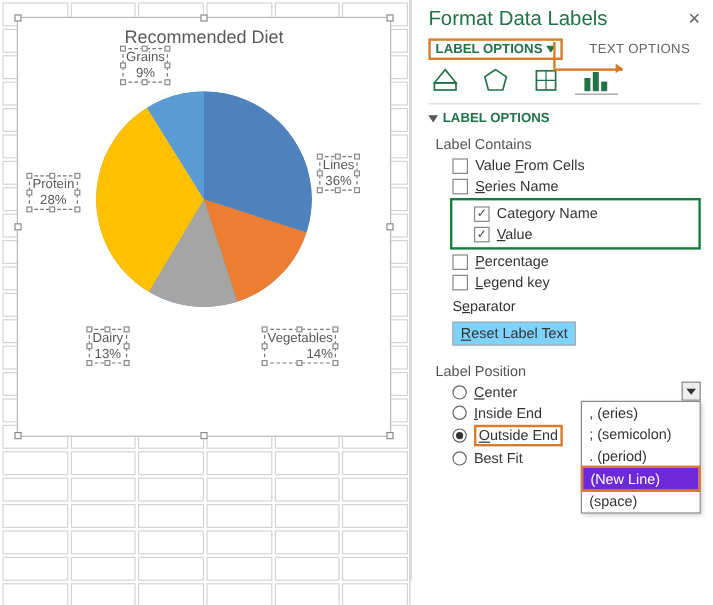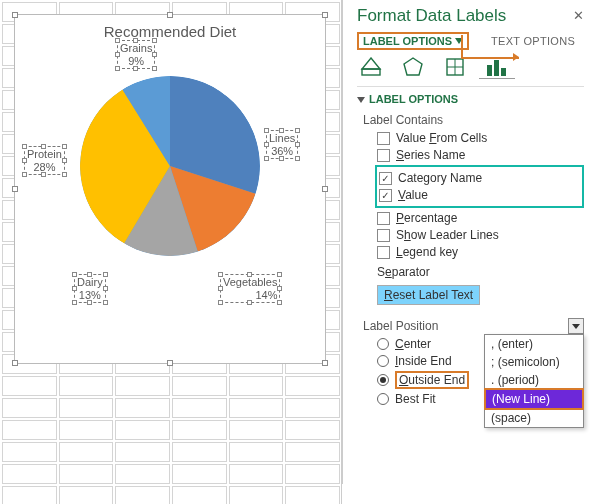--- a/index.html
+++ b/index.html
@@ -47,21 +47,21 @@
   .section-head { color:#217346; font-size:11px; font-weight:bold; cursor:pointer; }
   .tri { display:inline-block; width:0; height:0; border-left:4px solid transparent; border-right:4px solid transparent; border-top:6px solid #555; transform: rotate(0deg); margin-right:4px; vertical-align:middle;}
   .subhead { color:#555; font-size:12px; margin: 8px 0 4px 6px;}
   .opt { margin: 3px 0 3px 20px; font-size:12px; color:#333; display:flex; align-items:center; gap:6px;}
   .chk { width:13px; height:13px; border:1px solid #888; display:inline-flex; align-items:center; justify-content:center; font-size:10px; color:#444;}
   .chk.on::before { content:"✓"; }
   .radio { width:12px; height:12px; border:1px solid #666; border-radius:50%; display:inline-flex; align-items:center; justify-content:center;}
   .radio.on::before { content:""; width:6px; height:6px; background:#333; border-radius:50%;}
   .u { text-decoration: underline; }
 
-  .hl { border: 2px solid #14b8a6; padding: 1px 2px; margin: 1px 0 1px 18px;}
+  .hl { border: 2px solid #15803d; padding: 1px 18px; margin: 1px 0 1px 18px;}
   .hl .opt { margin-left: 0; }
 
   .sep-row { display:flex; align-items:center; gap:8px; margin:6px 0 4px 20px;}
   .reset-btn { border:1px solid #aaa; padding:2px 6px; font-size:12px; background:#7dd3fc; margin:2px 0 6px 20px; display:inline-block;}
 
   .dropdown { position:absolute; right:10px; top:334px; width:100px; background:#fff; border:1px solid #888; box-shadow: 2px 2px 4px rgba(0,0,0,.2); font-size:12px;}
   .dd-toggle { position:absolute; right:10px; top:318px; width:16px; height:16px; border:1px solid #888; background:#eee; display:flex; align-items:center; justify-content:center;}
   .dd-toggle::after{content:""; width:0; height:0; border-left:4px solid transparent; border-right:4px solid transparent; border-top:5px solid #333;}
   .dd-item { padding:2px 6px; }
   .dd-item.sel { background:#6d28d9; color:#fff; }
@@ -294,21 +294,21 @@
         <span>Vegetables</span><br><span>14%</span>
       </div>
       <div class="dlabel" style="left:-6px; top:198px;">
         <span class="lh dh-tl"></span><span class="lh dh-tr"></span><span class="lh dh-bl"></span><span class="lh dh-br"></span><span class="lh dh-tm"></span><span class="lh dh-bm"></span><span class="lh dh-ml"></span><span class="lh dh-mr"></span>
         <span>Dairy</span><br><span>13%</span>
       </div>
       <div class="dlabel" style="left:-56px; top:70px;">
         <span class="lh dh-tl"></span><span class="lh dh-tr"></span><span class="lh dh-bl"></span><span class="lh dh-br"></span><span class="lh dh-tm"></span><span class="lh dh-bm"></span><span class="lh dh-ml"></span><span class="lh dh-mr"></span>
         <span>Protein</span><br><span>28%</span>
       </div>
-      <div class="dlabel" style="left:37px; top:-36px;">
+      <div class="dlabel" style="left:22px; top:-36px;">
         <span class="lh dh-tl"></span><span class="lh dh-tr"></span><span class="lh dh-bl"></span><span class="lh dh-br"></span><span class="lh dh-tm"></span><span class="lh dh-bm"></span><span class="lh dh-ml"></span><span class="lh dh-mr"></span>
         <span>Grains</span><br><span>9%</span>
       </div>
     </div>
   </div>
 </div>
 
 <div class="panel">
   <div class="panel-title">Format Data Labels</div>
   <span class="close-x">✕</span>
@@ -382,24 +382,20 @@
         <span><span class="u">V</span>alue</span>
       </div>
   </div>
 
   <div class="opt">
       <span class="chk"></span>
       <span><span class="u">P</span>ercentage</span>
     </div>
   <div class="opt">
       <span class="chk"></span>
-      <span>S<span class="u">h</span>ow Leader Lines</span>
-    </div>
-  <div class="opt">
-      <span class="chk"></span>
       <span><span class="u">L</span>egend key</span>
     </div>
 
   <div class="sep-row">
     <span>S<span class="u">e</span>parator</span>
   </div>
   <span class="reset-btn"><span class="u">R</span>eset Label Text</span>
 
   <div class="subhead">Label Position</div>
   <div class="opt">
@@ -414,21 +410,21 @@
       <span class="radio on"></span>
       <span class="hl-outside"><span class="u">O</span>utside End</span>
     </div>
   <div class="opt">
       <span class="radio"></span>
       <span>Best Fit</span>
     </div>
 
   <span class="dd-toggle"></span>
   <div class="dropdown">
-    <div class="dd-item">, (enter)</div>
+    <div class="dd-item">, (eries)</div>
     <div class="dd-item">; (semicolon)</div>
     <div class="dd-item">. (period)</div>
     <div class="dd-hl">
         <div class="dd-item sel">(New Line)</div>
       </div>
     <div class="dd-item">  (space)</div>
   </div>
 </div>
 
 </body></html>

